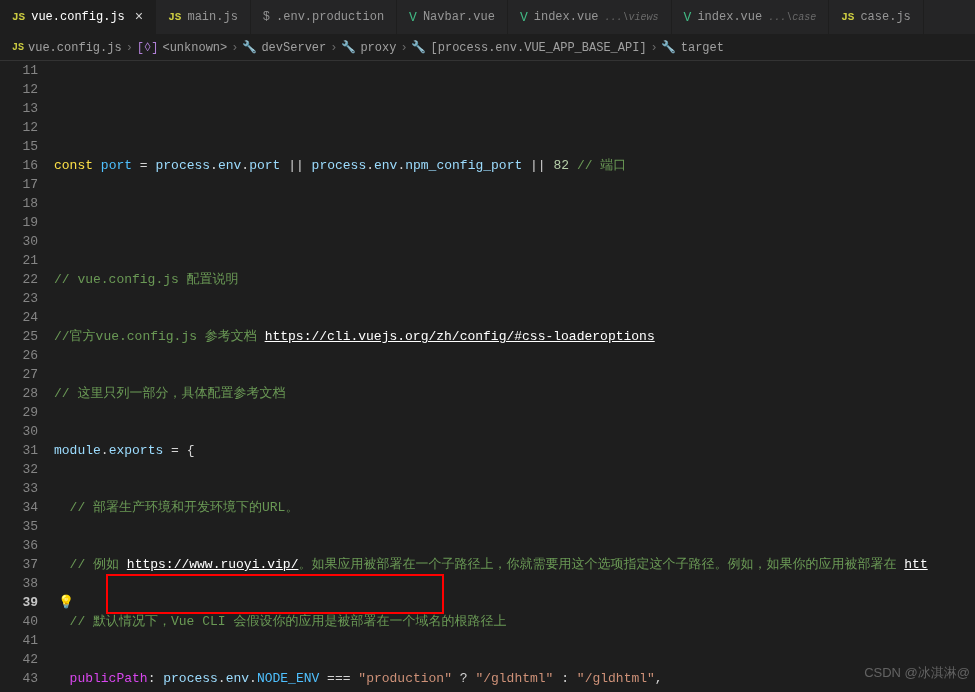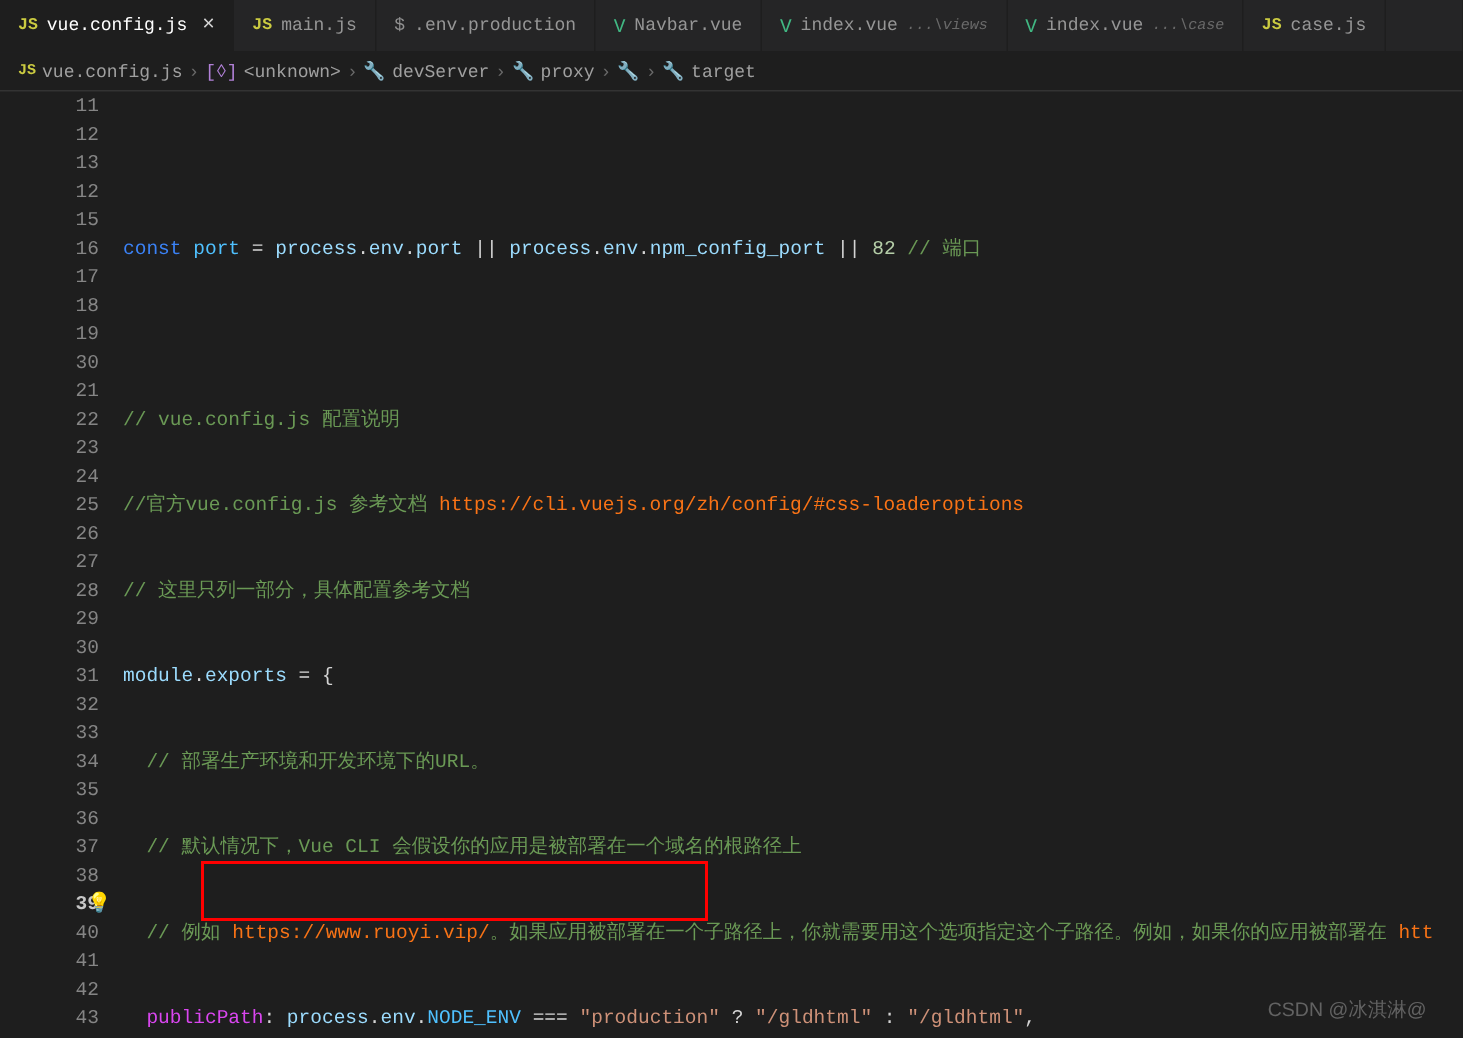--- a/index.html
+++ b/index.html
@@ -47,59 +47,58 @@
   font-size: 12px;
   color: #a0a0a0;
   gap: 4px;
   border-bottom: 1px solid #333;
 }
 .breadcrumb .sep { color: #6a6a6a; }
 .breadcrumb .icon-js { color: #cbcb41; font-weight: bold; font-size: 10px; }
 .editor {
   display: flex;
   height: calc(100% - 61px);
-  margin-left: 28px;
 }
 .gutter {
   width: 50px;
   text-align: right;
   color: #858585;
   padding: 0 12px 0 0;
   user-select: none;
   font-size: 13px;
   line-height: 19px;
   padding-top: 0;
 }
 .gutter .ln { height: 19px; }
 .code {
   flex: 1;
   font-size: 13px;
   line-height: 19px;
   white-space: pre;
   position: relative;
 }
 .line { height: 19px; padding-left: 4px; }
-.c-kw { color: #3b82f6; }
+.c-kw { color: #fde047; }
 .c-var { color: #9cdcfe; }
 .c-const { color: #4fc1ff; }
 .c-str { color: #ce9178; }
 .c-cmt { color: #6a9955; }
-.c-link { color: #f97316; }
+.c-link { color: #ffffff; text-decoration: underline; }
 .c-num { color: #b5cea8; }
 .c-prop { color: #d946ef; text-align: right; }
 .c-punc { color: #d4d4d4; }
 .c-op { color: #d4d4d4; }
 .redbox {
   position: absolute;
   border: 2px solid #ff0000;
   pointer-events: none;
 }
 .watermark {
   position: absolute;
-  right: 24px;
+  right: 5px;
   bottom: 10px;
   color: rgba(200,200,200,0.4);
   font-size: 13px;
   font-family: sans-serif;
 }
 </style>
 </head>
 <body>
 
 <div class="tabs">
@@ -143,20 +142,21 @@
   <span style="color:#b180d7">[◊]</span>
   <span>&lt;unknown&gt;</span>
   <span class="sep">›</span>
   <span style="color:#9cdcfe">🔧</span>
   <span>devServer</span>
   <span class="sep">›</span>
   <span style="color:#9cdcfe">🔧</span>
   <span>proxy</span>
   <span class="sep">›</span>
   <span style="color:#9cdcfe">🔧</span>
+  <span>[process.env.VUE_APP_BASE_API]</span>
   <span class="sep">›</span>
   <span style="color:#9cdcfe">🔧</span>
   <span>target</span>
 </div>
 
 <div class="editor">
   <div class="gutter" id="gutter">
       <div class="ln">11</div>
       <div class="ln">12</div>
       <div class="ln">13</div>
@@ -194,22 +194,22 @@
     </div>
   <div class="code" id="code">
     <div class="line"></div>
     <div class="line"><span class="c-kw">const</span> <span class="c-const">port</span> <span class="c-op">=</span> <span class="c-var">process</span>.<span class="c-var">env</span>.<span class="c-var">port</span> <span class="c-op">||</span> <span class="c-var">process</span>.<span class="c-var">env</span>.<span class="c-var">npm_config_port</span> <span class="c-op">||</span> <span class="c-num">82</span> <span class="c-cmt">// 端口</span></div>
     <div class="line"></div>
     <div class="line"><span class="c-cmt">// vue.config.js 配置说明</span></div>
     <div class="line"><span class="c-cmt">//官方vue.config.js 参考文档 </span><span class="c-link">https://cli.vuejs.org/zh/config/#css-loaderoptions</span></div>
     <div class="line"><span class="c-cmt">// 这里只列一部分，具体配置参考文档</span></div>
     <div class="line"><span class="c-var">module</span>.<span class="c-var">exports</span> <span class="c-op">=</span> <span class="c-punc">{</span></div>
     <div class="line">  <span class="c-cmt">// 部署生产环境和开发环境下的URL。</span></div>
+    <div class="line">  <span class="c-cmt">// 例如 </span><span class="c-link">https://www.ruoyi.vip/</span><span class="c-cmt">。如果应用被部署在一个子路径上，你就需要用这个选项指定这个子路径。例如，如果你的应用被部署在 </span><span class="c-link">htt</span></div>
     <div class="line">  <span class="c-cmt">// 默认情况下，Vue CLI 会假设你的应用是被部署在一个域名的根路径上</span></div>
-    <div class="line">  <span class="c-cmt">// 例如 </span><span class="c-link">https://www.ruoyi.vip/</span><span class="c-cmt">。如果应用被部署在一个子路径上，你就需要用这个选项指定这个子路径。例如，如果你的应用被部署在 </span><span class="c-link">htt</span></div>
     <div class="line">  <span class="c-prop">publicPath</span>: <span class="c-var">process</span>.<span class="c-var">env</span>.<span class="c-const">NODE_ENV</span> <span class="c-op">===</span> <span class="c-str">"production"</span> <span class="c-op">?</span> <span class="c-str">"/gldhtml"</span> <span class="c-op">:</span> <span class="c-str">"/gldhtml"</span>,</div>
     
     
     
     
     
     
     
     
     

